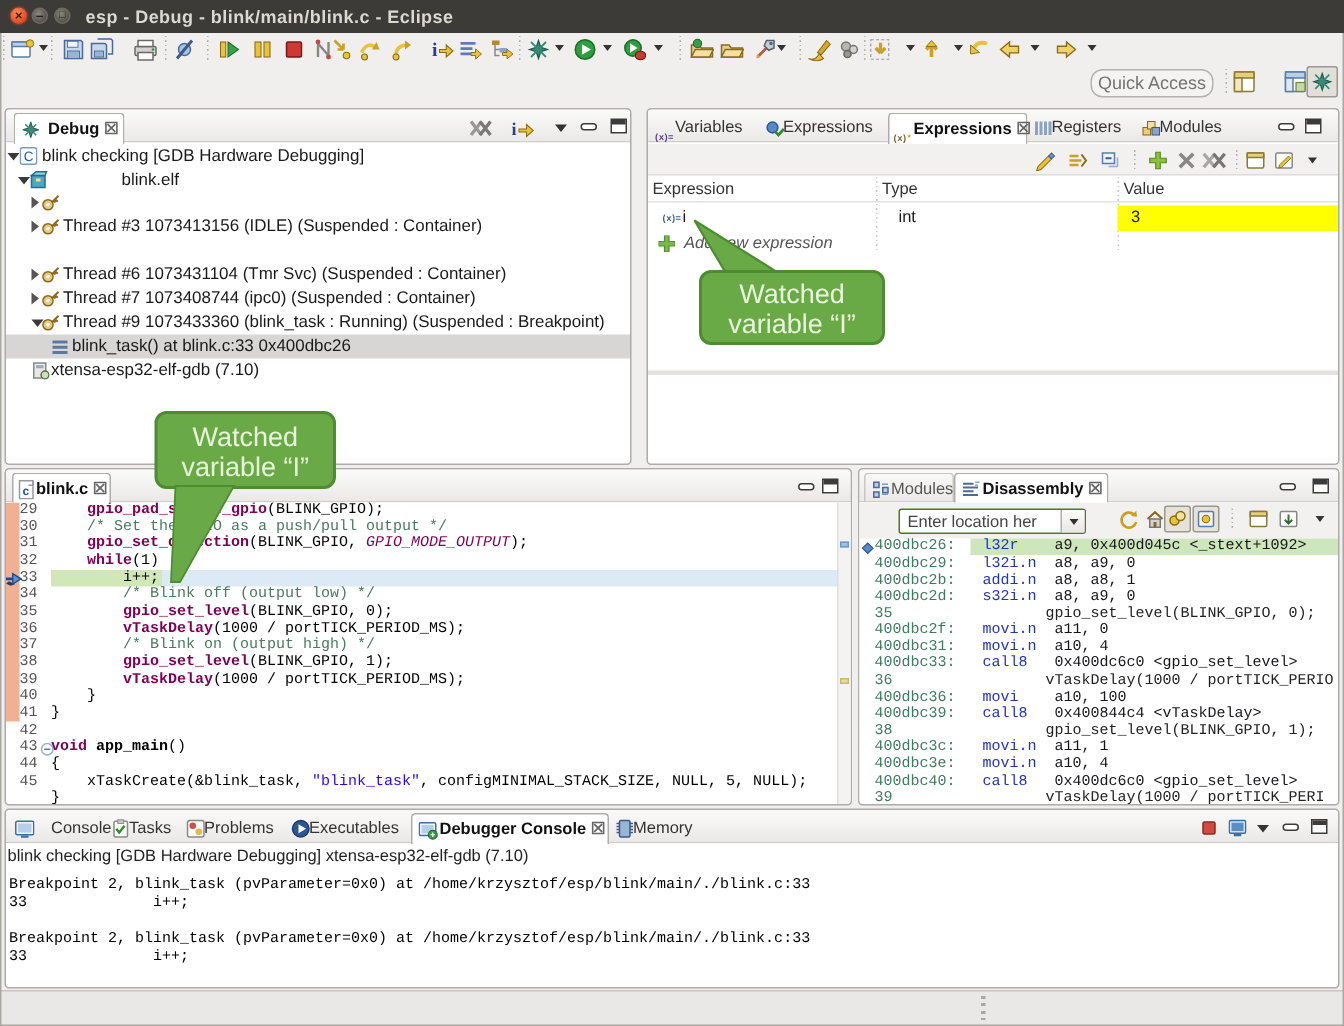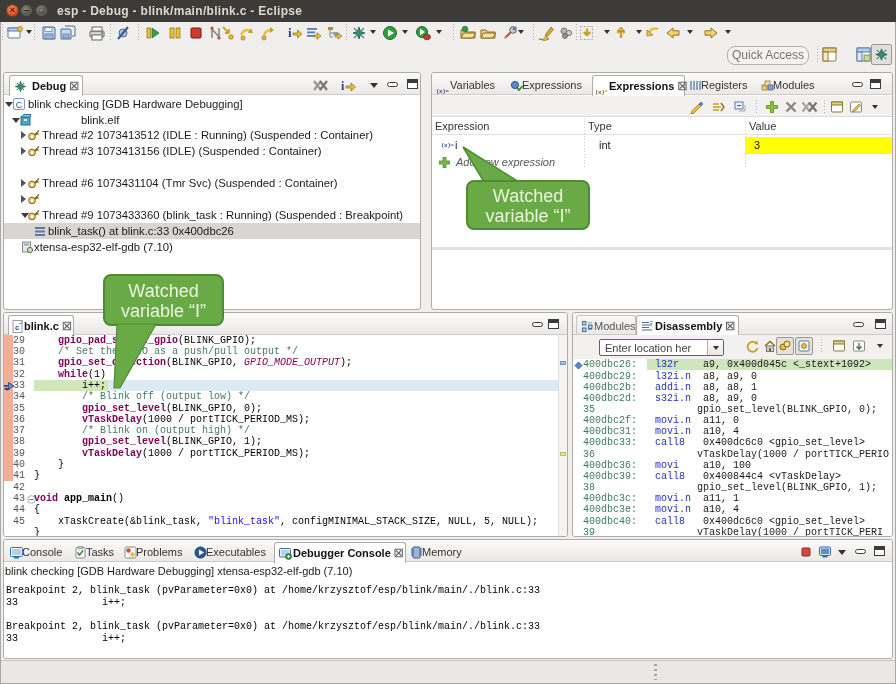--- a/index.html
+++ b/index.html
@@ -239,21 +239,20 @@
         </svg>
         <span class="tt" style="left:30px;padding-left:47px;">blink.elf</span>
       </div>
     <div class="trow" style="top:32px;">
         <span class="tw c" style="left:17px;"></span>
         <svg class="ti" style="left:24px;" viewBox="0 0 12 12">
           <circle cx="4" cy="7.5" r="3.4" fill="#e8c87c" stroke="#8a6a20"></circle>
           <circle cx="4" cy="7.5" r="1.2" fill="#fff"></circle>
           <path d="M6.5 6 L11 1.5 M8.5 3.5 L10.5 5.5 M7.5 4.5 L9 6" stroke="#8a6a20" stroke-width="1.3" fill="none"></path>
         </svg>
-        <span class="tt" style="left:38px;">Thread #2 1073413512 (IDLE : Running) (Suspended : Container)</span>
       </div>
     <div class="trow" style="top:48px;">
         <span class="tw c" style="left:17px;"></span>
         <svg class="ti" style="left:24px;" viewBox="0 0 12 12">
           <circle cx="4" cy="7.5" r="3.4" fill="#e8c87c" stroke="#8a6a20"></circle>
           <circle cx="4" cy="7.5" r="1.2" fill="#fff"></circle>
           <path d="M6.5 6 L11 1.5 M8.5 3.5 L10.5 5.5 M7.5 4.5 L9 6" stroke="#8a6a20" stroke-width="1.3" fill="none"></path>
         </svg>
         <span class="tt" style="left:38px;">Thread #3 1073413156 (IDLE) (Suspended : Container)</span>
       </div>
@@ -266,20 +265,21 @@
         </svg>
         <span class="tt" style="left:38px;">Thread #6 1073431104 (Tmr Svc) (Suspended : Container)</span>
       </div>
     <div class="trow" style="top:96px;">
         <span class="tw c" style="left:17px;"></span>
         <svg class="ti" style="left:24px;" viewBox="0 0 12 12">
           <circle cx="4" cy="7.5" r="3.4" fill="#e8c87c" stroke="#8a6a20"></circle>
           <circle cx="4" cy="7.5" r="1.2" fill="#fff"></circle>
           <path d="M6.5 6 L11 1.5 M8.5 3.5 L10.5 5.5 M7.5 4.5 L9 6" stroke="#8a6a20" stroke-width="1.3" fill="none"></path>
         </svg>
+        <span class="tt" style="left:38px;">Thread #7 1073408744 (ipc0) (Suspended : Container)</span>
       </div>
     <div class="trow" style="top:112px;">
         <span class="tw o" style="left:17px;"></span>
         <svg class="ti" style="left:24px;" viewBox="0 0 12 12">
           <circle cx="4" cy="7.5" r="3.4" fill="#e8c87c" stroke="#8a6a20"></circle>
           <circle cx="4" cy="7.5" r="1.2" fill="#fff"></circle>
           <path d="M6.5 6 L11 1.5 M8.5 3.5 L10.5 5.5 M7.5 4.5 L9 6" stroke="#8a6a20" stroke-width="1.3" fill="none"></path>
         </svg>
         <span class="tt" style="left:38px;">Thread #9 1073433360 (blink_task : Running) (Suspended : Breakpoint)</span>
       </div>
@@ -522,21 +522,21 @@
   <div class="minbtn" style="left:280px; top:9px;"></div>
   <div class="maxbtn" style="left:302px; top:6px;"></div>
 </div>
 
 <div class="panel" id="p-cons" style="left:3px; top:539px; width:890px; height:120px;">
   <div class="tabrow"></div>
   <div class="tab" style="left:2px; width:64px;"><svg class="tabicon" viewBox="0 0 13 13">
         <rect x="0.5" y="1.5" width="12" height="9" rx="1" fill="#eef4fa" stroke="#3a6ea8"></rect>
         <rect x="2" y="3" width="9" height="6" fill="#b8cfe8"></rect>
         <rect x="4" y="11" width="5" height="1.5" fill="#3a6ea8"></rect>
-      </svg><span style="margin-left:16px; line-height:20px;">Console</span></div>
+      </svg><span style="margin-left:28px; line-height:20px;">Console</span></div>
   <div class="tab" style="left:66px; width:50px;"><svg class="tabicon" viewBox="0 0 13 13">
         <rect x="2" y="1.5" width="9" height="10.5" rx="1" fill="#fdfdfb" stroke="#8a8884"></rect>
         <rect x="4.5" y="0.5" width="4" height="2.5" fill="#c8c6c2" stroke="#8a8884" stroke-width="0.6"></rect>
         <path d="M3.5 6.5 l2 2.5 3.5 -4.5" stroke="#2e8e2e" stroke-width="1.6" fill="none"></path>
       </svg><span style="margin-left:16px; line-height:20px;">Tasks</span></div>
   <div class="tab" style="left:116px; width:70px;"><svg class="tabicon" viewBox="0 0 13 13">
         <rect x="1" y="1" width="11" height="11" rx="1.5" fill="#fdfdfb" stroke="#8a8884"></rect>
         <circle cx="4.5" cy="4.5" r="2.2" fill="#d24a43"></circle>
         <circle cx="8.5" cy="8.5" r="2.2" fill="#e8b64a"></circle>
       </svg><span style="margin-left:16px; line-height:20px;">Problems</span></div>

